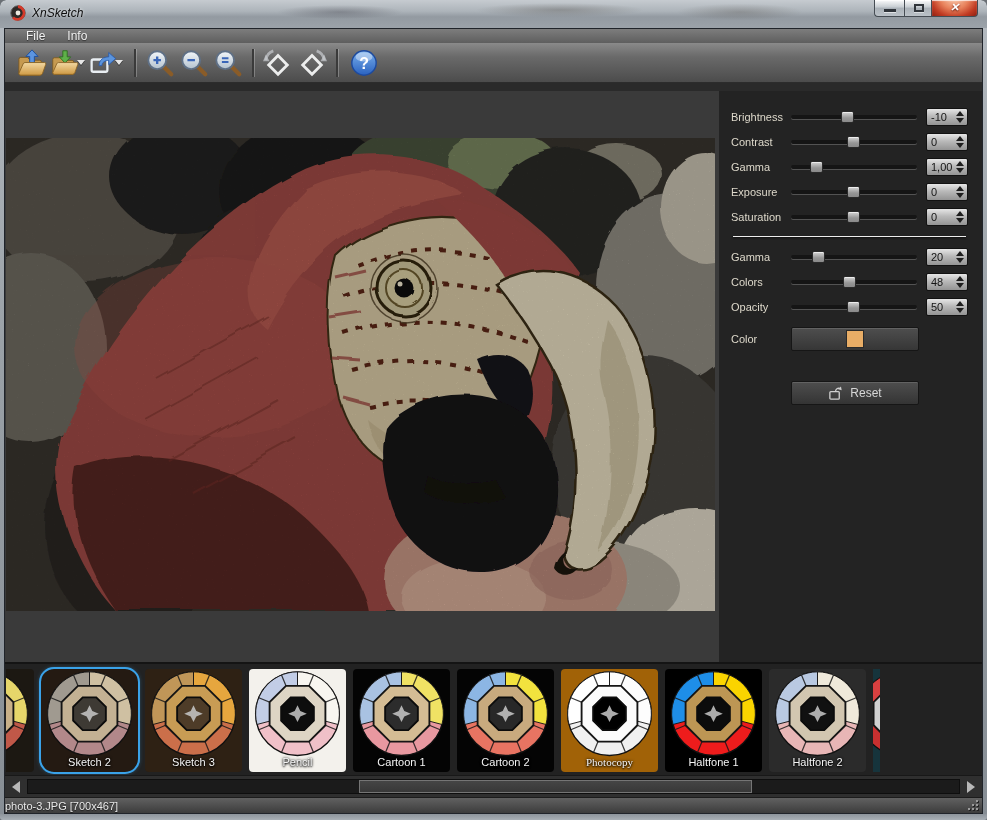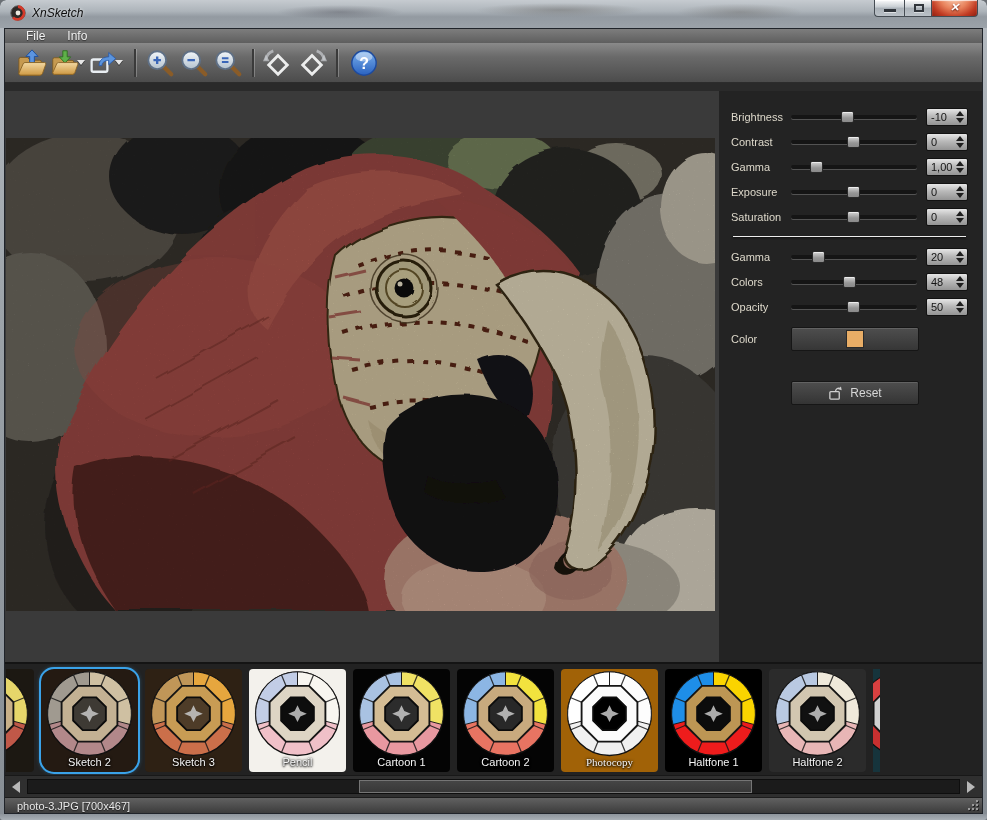--- a/index.html
+++ b/index.html
@@ -81,21 +81,21 @@
   
   .hscroll{position:absolute;left:0;right:0;bottom:16px;height:22px;background:#2f2f2f;border-top:1px solid #181818;}
   .sb-btn{position:absolute;top:2px;width:18px;height:17px;display:flex;align-items:center;justify-content:center;}
   .sb-left{left:2px;} .sb-right{right:2px;}
   .tri-l{width:0;height:0;border-top:6px solid transparent;border-bottom:6px solid transparent;border-right:8px solid #b8b8b8;}
   .tri-r{width:0;height:0;border-top:6px solid transparent;border-bottom:6px solid transparent;border-left:8px solid #b8b8b8;}
   .sb-track{position:absolute;left:22px;right:22px;top:3px;height:15px;background:#1b1b1b;border:1px solid #0e0e0e;}
   .sb-thumb{position:absolute;top:0;bottom:0;background:linear-gradient(#454545,#383838);border:1px solid #757575;}
   .statusbar{position:absolute;left:0;right:0;bottom:0;height:16px;background:linear-gradient(#616161,#3c3c3c);
     border-top:1px solid #1c1c1c;display:flex;align-items:center;}
-  .status-text{font-size:11px;color:#e8e8e8;padding-left:12px;text-shadow:0 1px 1px rgba(0,0,0,.6);}
+  .status-text{font-size:11px;color:#e8e8e8;padding-left:0;text-shadow:0 1px 1px rgba(0,0,0,.6);}
   .grip{position:absolute;right:4px;bottom:3px;width:10px;height:10px;}
   .grip i{position:absolute;width:2px;height:2px;background:#9a9a9a;box-shadow:1px 1px 0 #222;}
 </style>
 </head>
 <body>
 
 <div class="window">
 
   <div class="titlebar">
     <div class="title-left">

